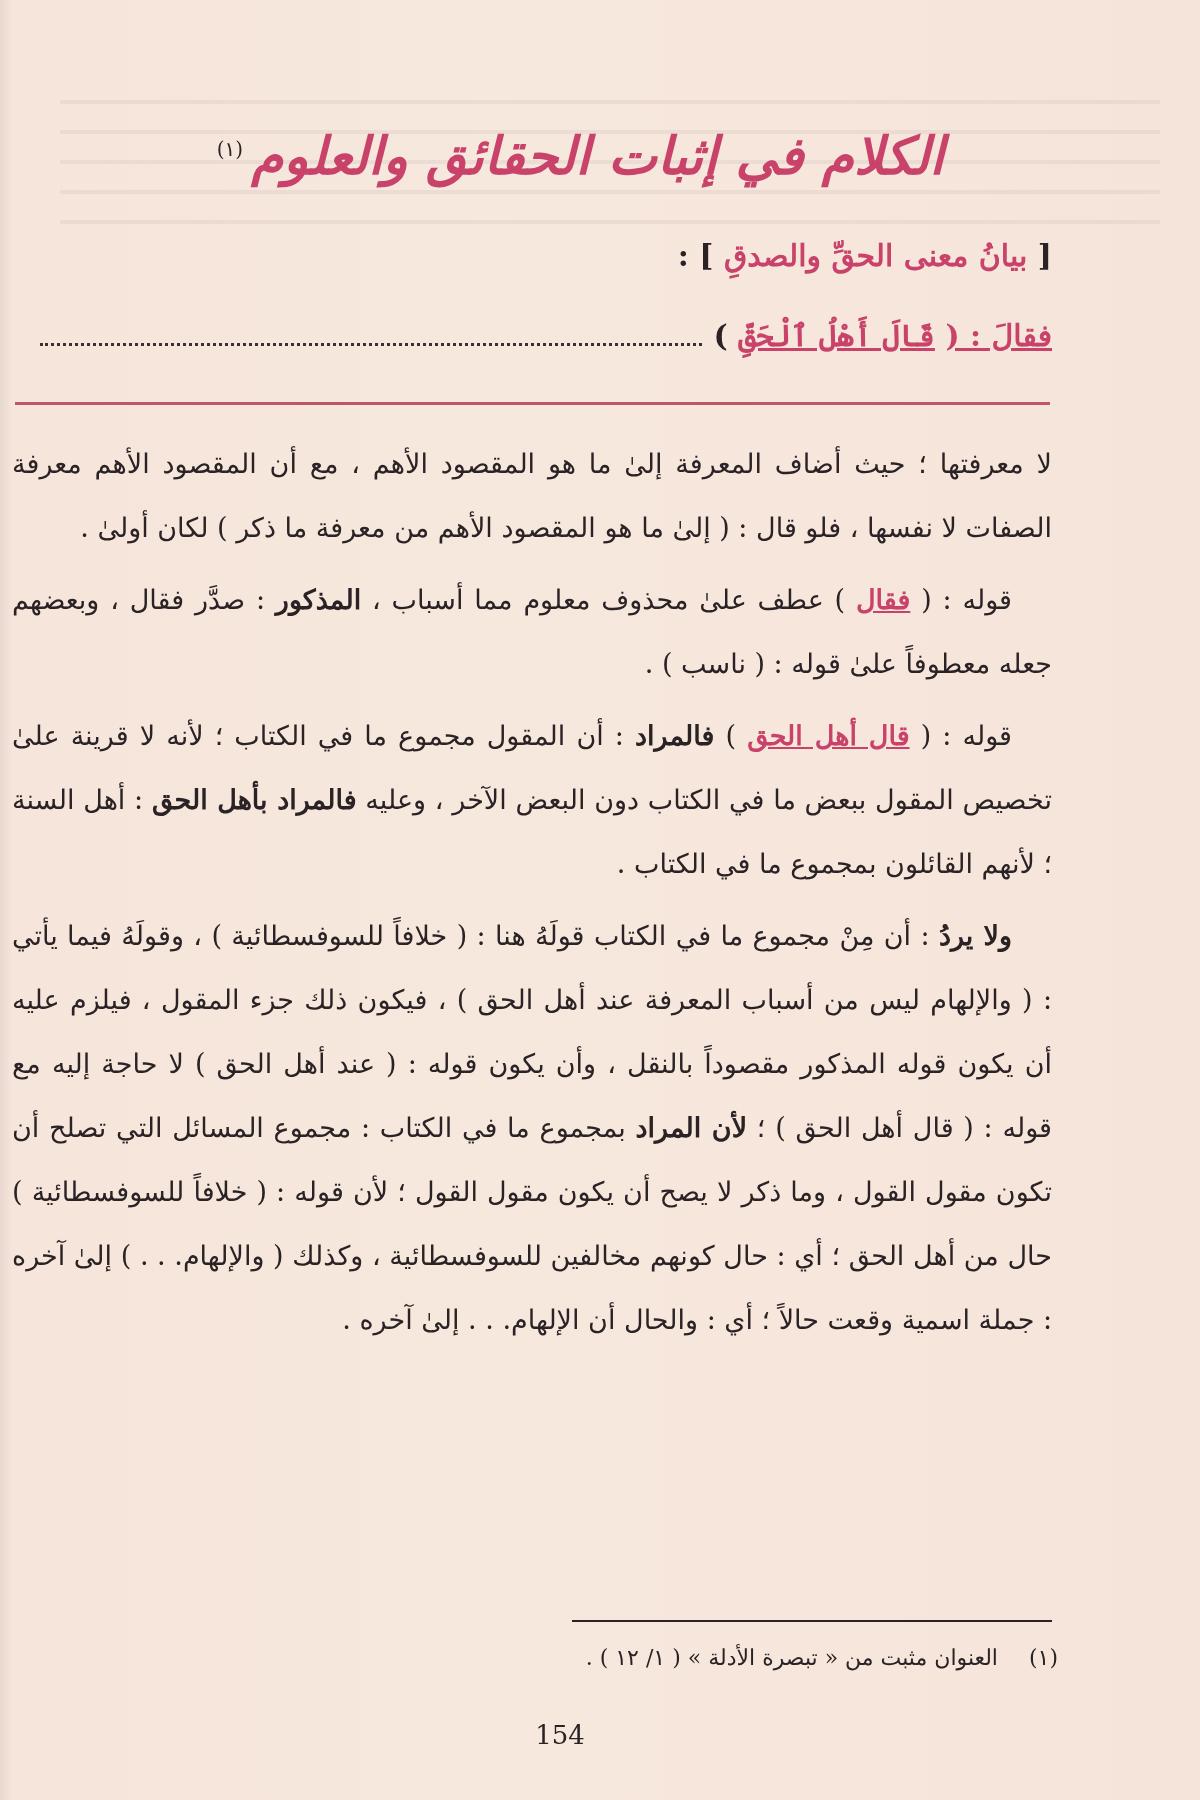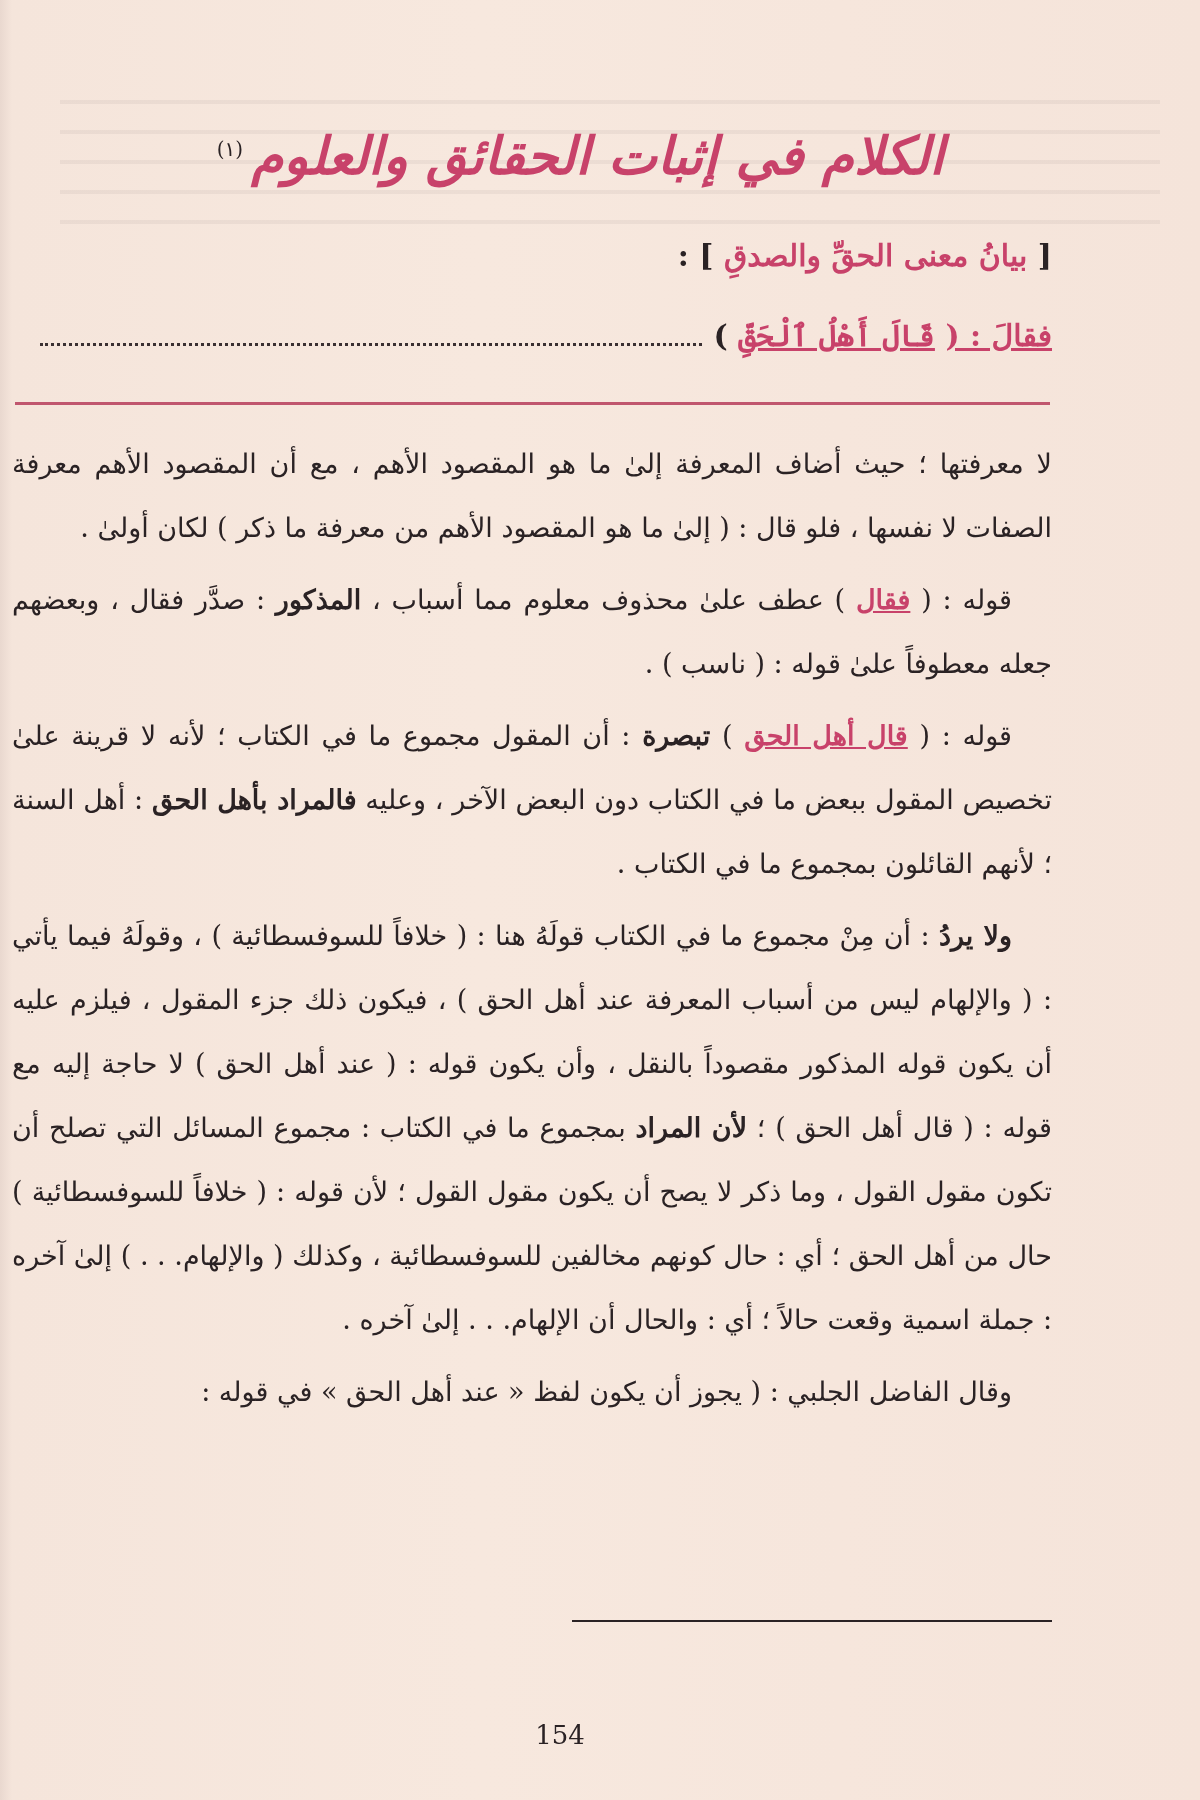--- a/index.html
+++ b/index.html
@@ -52,22 +52,25 @@
   <div class="matn">
     <span class="red">فقالَ : (</span>&nbsp;<span class="red">قَالَ أَهْلُ ٱلْحَقِّ</span>&nbsp;<span>)</span>
     <span class="dots"></span>
   </div>
 
   <div class="rule"></div>
 
   <div class="body" id="body">
       <p><span>لا معرفتها ؛ حيث أضاف المعرفة إلىٰ ما هو المقصود الأهم ، مع أن المقصود الأهم معرفة الصفات لا نفسها ، فلو قال : ( إلىٰ ما هو المقصود الأهم من معرفة ما ذكر ) لكان أولىٰ .</span></p>
       <p class="ind"><span>قوله : ( </span><span class="red">فقال</span><span> ) عطف علىٰ محذوف معلوم مما أسباب ، </span><span class="b">المذكور</span><span> : صدَّر فقال ، وبعضهم جعله معطوفاً علىٰ قوله : ( ناسب ) .</span></p>
-      <p class="ind"><span>قوله : ( </span><span class="red">قال أهل الحق</span><span> ) </span><span class="b">تبصرة</span><span> : أن المقول مجموع ما في الكتاب ؛ لأنه لا قرينة علىٰ تخصيص المقول ببعض ما في الكتاب دون البعض الآخر ، وعليه </span><span class="b">فالمراد بأهل الحق</span><span> : أهل السنة ؛ لأنهم القائلون بمجموع ما في الكتاب .</span></p>
+      <p class="ind"><span>قوله : ( </span><span class="red">قال أهل الحق</span><span> ) </span><span class="b">فالمراد</span><span> : أن المقول مجموع ما في الكتاب ؛ لأنه لا قرينة علىٰ تخصيص المقول ببعض ما في الكتاب دون البعض الآخر ، وعليه </span><span class="b">فالمراد بأهل الحق</span><span> : أهل السنة ؛ لأنهم القائلون بمجموع ما في الكتاب .</span></p>
       <p class="ind"><span class="b">ولا يردُ</span><span> : أن مِنْ مجموع ما في الكتاب قولَهُ هنا : ( خلافاً للسوفسطائية ) ، وقولَهُ فيما يأتي : ( والإلهام ليس من أسباب المعرفة عند أهل الحق ) ، فيكون ذلك جزء المقول ، فيلزم عليه أن يكون قوله المذكور مقصوداً بالنقل ، وأن يكون قوله : ( عند أهل الحق ) لا حاجة إليه مع قوله : ( قال أهل الحق ) ؛ </span><span class="b">لأن المراد</span><span> بمجموع ما في الكتاب : مجموع المسائل التي تصلح أن تكون مقول القول ، وما ذكر لا يصح أن يكون مقول القول ؛ لأن قوله : ( خلافاً للسوفسطائية ) حال من أهل الحق ؛ أي : حال كونهم مخالفين للسوفسطائية ، وكذلك ( والإلهام. . . ) إلىٰ آخره : جملة اسمية وقعت حالاً ؛ أي : والحال أن الإلهام. . . إلىٰ آخره .</span></p>
-      <p class="ind"><span>وقال الفاضل الجلبي : ( يجوز أن يكون لفظ « عند أهل الحق » في قوله :</span></p>
     </div>
 
   <div class="fnrule"></div>
 
+  <div class="footnote">
+    <span class="num">(١)</span>
+    <span>العنوان مثبت من « تبصرة الأدلة » ( ١/ ١٢ ) .</span>
+  </div>
 
   <div class="pageno">154</div>
 </div>
 
 </body></html>

